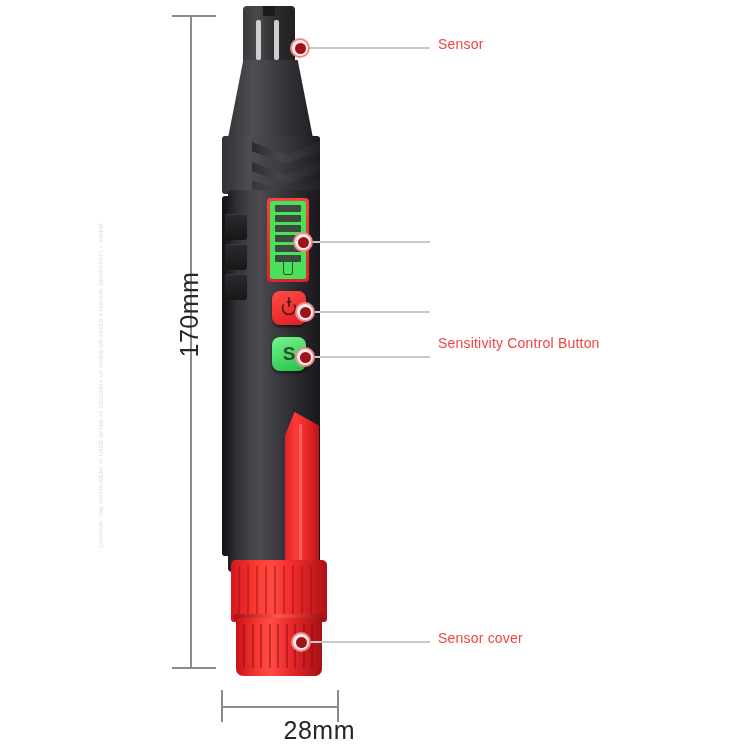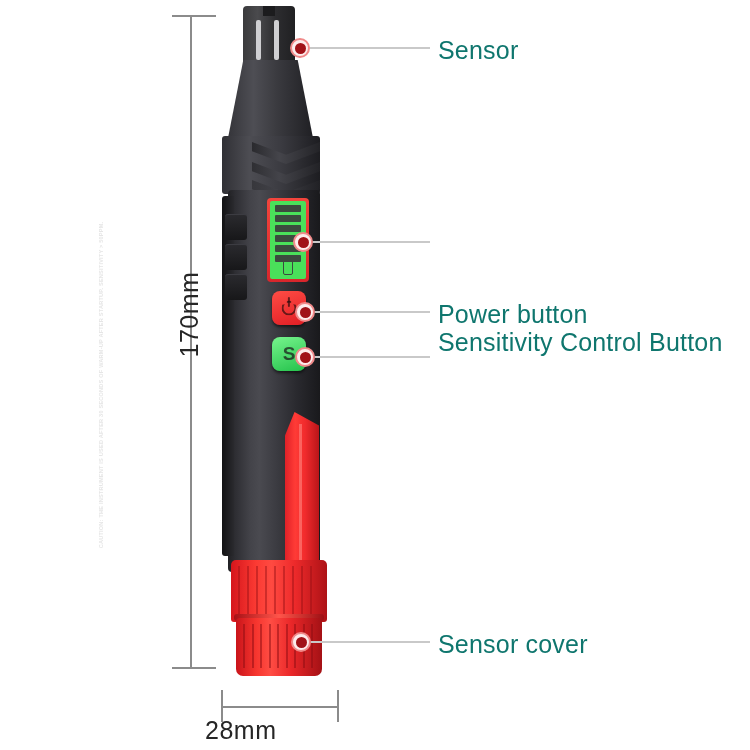--- a/index.html
+++ b/index.html
@@ -63,21 +63,21 @@
   .dim-cap-right {
     position: absolute;
     left: 337px; top: 690px;
     width: 2px; height: 32px;
     background: #8b8b8b;
   }
   .dim-label-h {
     position: absolute;
     left: 205px; top: 716px;
     width: 150px;
-    text-align: left;
+    text-align: right;
     font-size: 25px;
     color: #262626;
     letter-spacing: .5px;
     white-space: nowrap;
   }
 
   
   #device { position: absolute; left: 0; top: 0; width: 750px; height: 750px; }
 
   
@@ -331,22 +331,22 @@
     display: flex; align-items: center; justify-content: center;
   }
   .callout-dot::after {
     content: "";
     width: 11px; height: 11px;
     border-radius: 50%;
     background: #a11218;
   }
   .callout-label {
     position: absolute;
-    font-size: 25px;
-    color: #0f766e;
+    font-size: 14px;
+    color: #ef4444;
     white-space: nowrap;
     letter-spacing: .2px;
   }
 </style>
 </head>
 <body>
 
 <div id="stage">
 
   <div>
@@ -435,23 +435,22 @@
 
   <div class="callout-dot" style="left:290px; top:38px"></div>
   <div class="callout-line" style="left:310px; top:47px; width:120px"></div>
   <div class="callout-label" style="left:438px; top:36px">Sensor</div>
 
   <div class="callout-dot" style="left:293px; top:232px"></div>
   <div class="callout-line" style="left:313px; top:241px; width:117px"></div>
 
   <div class="callout-dot" style="left:295px; top:302px"></div>
   <div class="callout-line" style="left:315px; top:311px; width:115px"></div>
-  <div class="callout-label" style="left:438px; top:300px">Power button</div>
 
   <div class="callout-dot" style="left:295px; top:347px"></div>
   <div class="callout-line" style="left:315px; top:356px; width:115px"></div>
-  <div class="callout-label" style="left:438px; top:328px">Sensitivity Control Button</div>
+  <div class="callout-label" style="left:438px; top:335px">Sensitivity Control Button</div>
 
   <div class="callout-dot" style="left:291px; top:632px"></div>
   <div class="callout-line" style="left:311px; top:641px; width:119px"></div>
   <div class="callout-label" style="left:438px; top:630px">Sensor cover</div>
 
 </div>
 
 </body></html>

